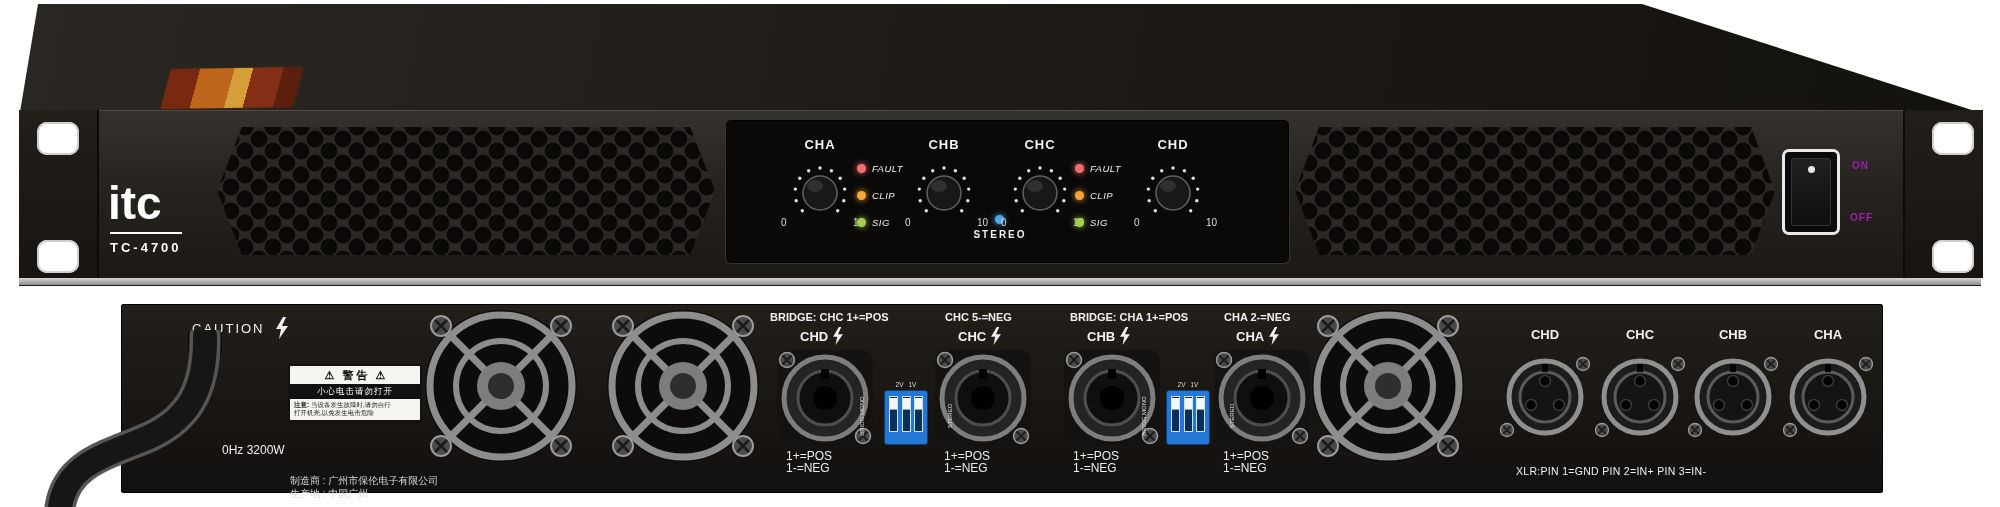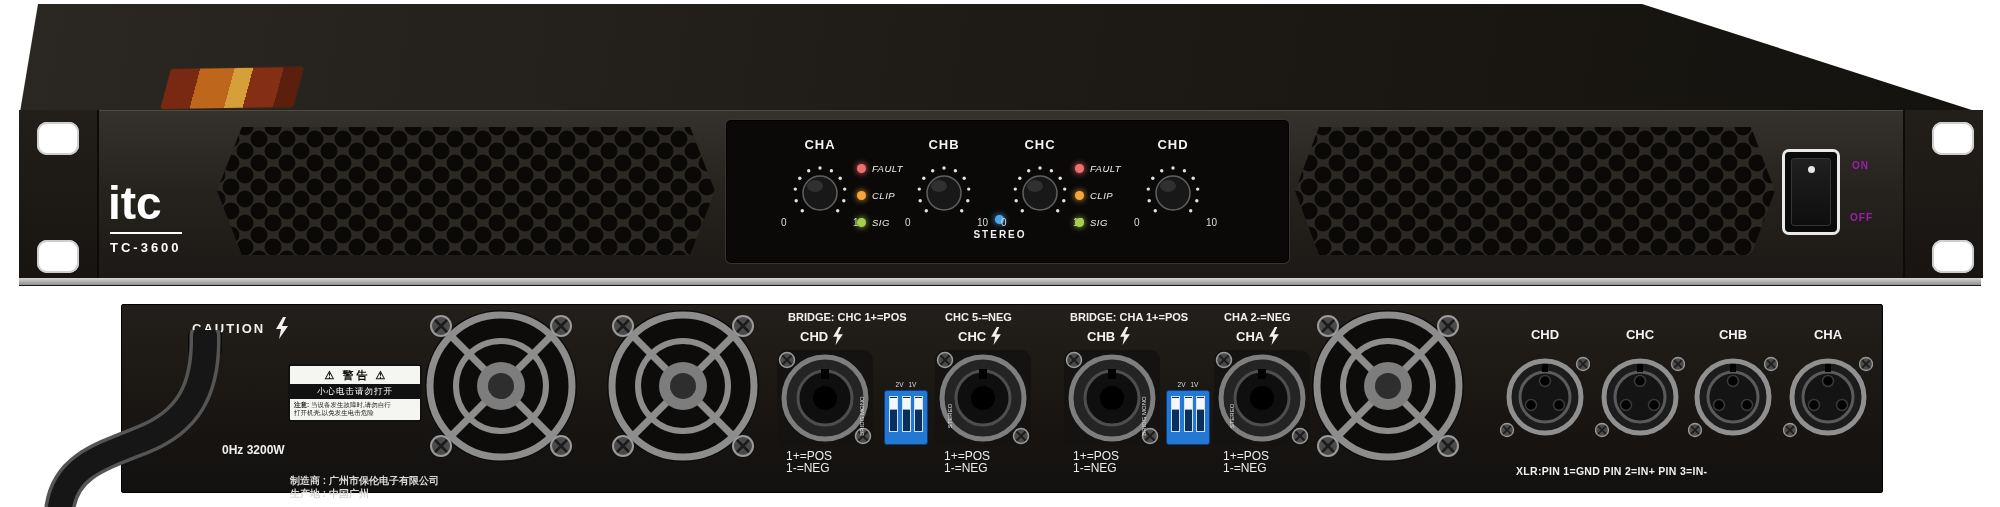--- a/index.html
+++ b/index.html
@@ -68,21 +68,21 @@
           border-radius:3px;background:linear-gradient(180deg,#202020,#0e0e0e);}
   .rocker-dot{width:7px;height:7px;border-radius:50%;background:#e8e8e8;margin:7px auto 0;}
   .sw-label{position:absolute;color:#a21caf;font-size:10px;font-weight:bold;letter-spacing:1px;}
   .sw-on{left:1852px;top:160px;}
   .sw-off{left:1850px;top:212px;}
 
   
   .rear-unit{position:absolute;left:121px;top:304px;width:1760px;height:187px;
           background:linear-gradient(180deg,#23201b 0%,#181512 60%,#131110 100%);
           border:1px solid #000;border-radius:2px;color:#f0f0f0;}
-  .rtext{position:absolute;white-space:nowrap;color:#f0f0f0;font-weight:bold;}
+  .rtext{position:absolute;white-space:nowrap;color:#f0f0f0;}
   .caution{font-size:13px;letter-spacing:2px;}
   .rating{font-size:12px;}
   .mfr{font-size:10px;color:#d8d8d8;margin-top:40px;}
 
   .warn-sticker{position:absolute;left:166px;top:59px;width:134px;height:58px;background:#f5f5f2;
           border:2px solid #111;border-radius:3px;box-sizing:border-box;color:#111;overflow:hidden;}
   .warn-top{display:flex;justify-content:center;align-items:center;gap:8px;height:18px;
           border-bottom:1px solid #111;font-size:11px;font-weight:bold;}
   .warn-tri{font-size:11px;line-height:11px;}
   .warn-bar{background:#111;color:#fff;font-size:8.5px;text-align:center;padding:1px 0;letter-spacing:1px;}
@@ -138,21 +138,21 @@
       <div class="ear-hole h1"></div>
       <div class="ear-hole h2"></div>
     </div>
     <div class="ear right">
       <div class="ear-hole h1"></div>
       <div class="ear-hole h2"></div>
     </div>
 
     <div class="brand">itc</div>
     <div class="brand-line"></div>
-    <div class="model">TC-3600</div>
+    <div class="model">TC-4700</div>
 
     <div class="grille gleft"></div>
     <div class="grille gright"></div>
 
     <div class="center-panel">
 
       <div class="knob-group" style="left:48px">
         <div class="ch-label">CHA</div>
         <div class="knob-wrap">
           <svg width="70" height="70" viewBox="0 0 70 70">
@@ -347,21 +347,21 @@
       <line x1="45" y1="45" x2="145" y2="145" stroke="#8d8d8d" stroke-width="7"></line>
       <line x1="145" y1="45" x2="45" y2="145" stroke="#8d8d8d" stroke-width="7"></line>
       <circle cx="95" cy="95" r="24" fill="#7d7d7d"></circle>
         <circle cx="95" cy="95" r="13" fill="#2e2e2e"></circle>
       <use href="#screw" transform="translate(35,35)"></use>
         <use href="#screw" transform="translate(155,35)"></use>
       <use href="#screw" transform="translate(35,155)"></use>
         <use href="#screw" transform="translate(155,155)"></use>
     </svg>
 
-    <span class="rtext sp-bridge" style="left:666px;top:6px">BRIDGE: CHC 1+=POS</span>
+    <span class="rtext sp-bridge" style="left:648px;top:6px">BRIDGE: CHC 1+=POS</span>
     <span class="rtext sp-bridge" style="left:823px;top:6px">CHC 5-=NEG</span>
     <div class="sp-ch" style="left:678px;top:22px">
       <span>CHD</span>
       <svg width="10" height="18" viewBox="0 0 12 22">
           <use href="#boltg"></use>
         </svg>
     </div>
     <div class="sp-ch" style="left:836px;top:22px">
       <span>CHC</span>
       <svg width="10" height="18" viewBox="0 0 12 22">

